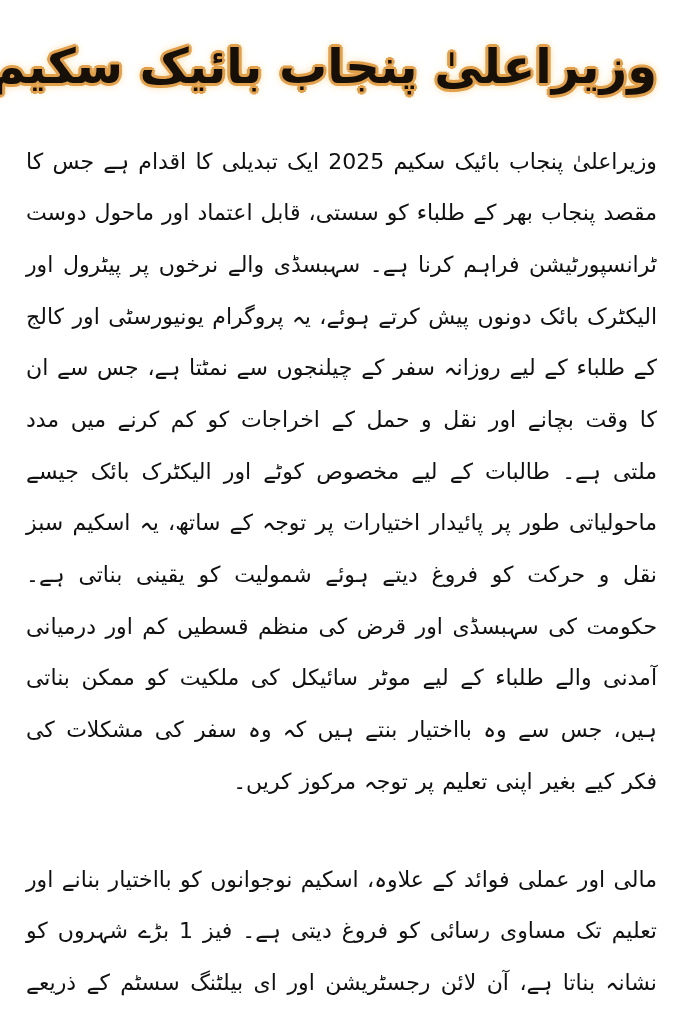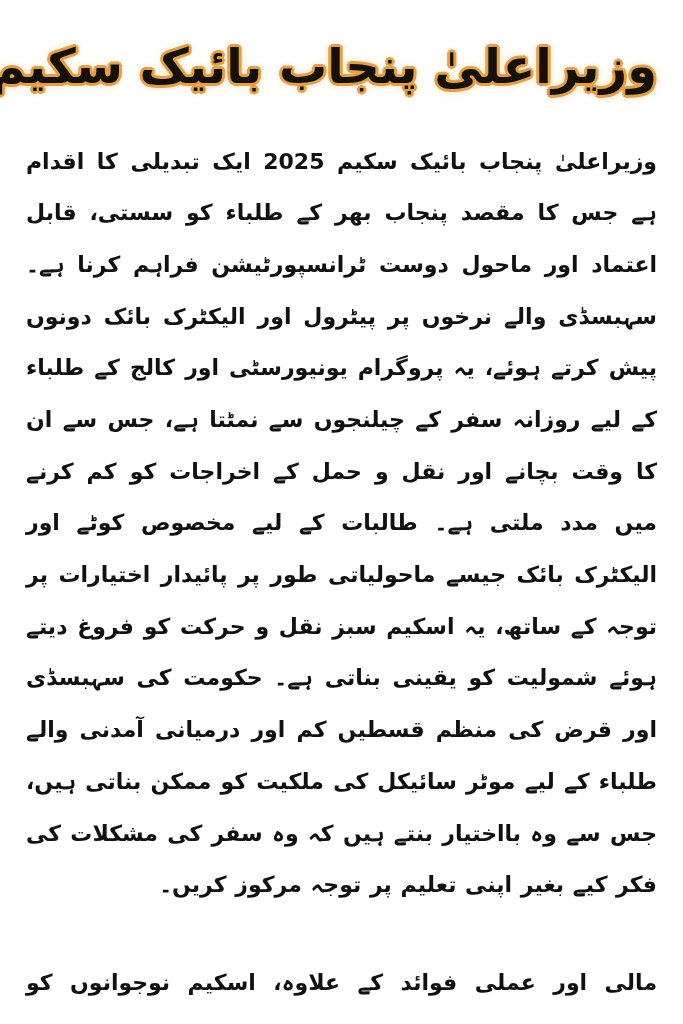--- a/index.html
+++ b/index.html
@@ -50,21 +50,20 @@
     direction: rtl;
     color: var(--body_text);
   }
   .article p {
     margin: 0 0 46px 0;
     font-size: 22px;
     line-height: 2.35;
     text-align: justify;
     text-align-last: right;
     word-spacing: 1px;
-    font-weight: bold;
   }
   .article p.centered-last {
     text-align-last: center;
     margin-bottom: 0;
   }
 </style>
 </head>
 <body>
 
 <div class="page">

